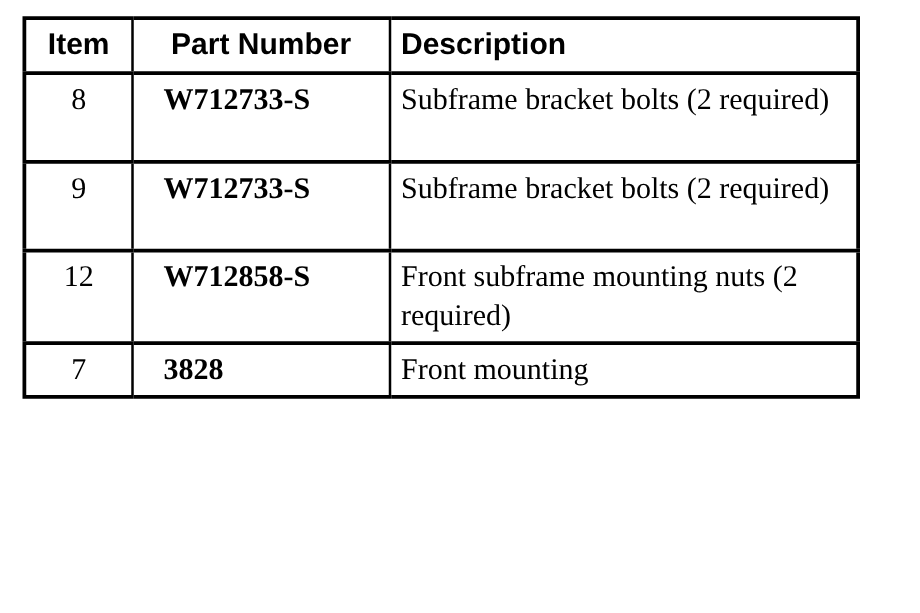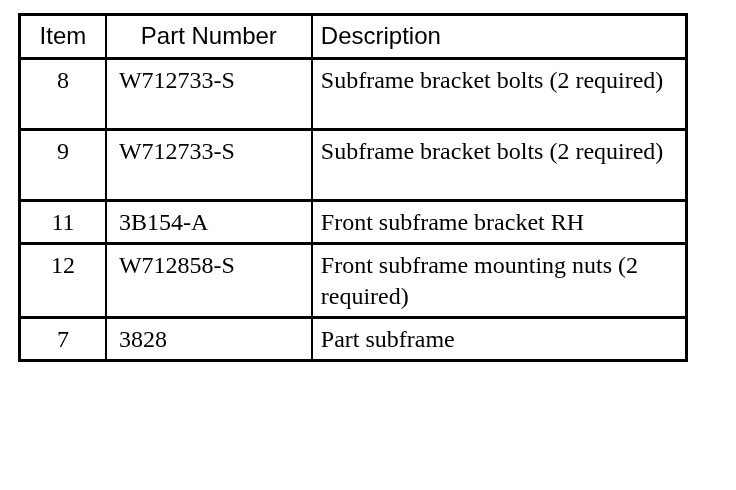--- a/index.html
+++ b/index.html
@@ -28,38 +28,38 @@
     border: 2px solid #000000;
     border-top-width: 3px;
     border-bottom-width: 3px;
     vertical-align: top;
     padding: 5px 8px 4px 8px;
     color: #000000;
     overflow: hidden;
   }
   .parts-table th {
     font-family: "Liberation Sans", "DejaVu Sans", sans-serif;
-    font-weight: normal;
+    font-weight: bold;
     font-size: 24px;
     line-height: 30px;
     text-align: left;
   }
   .parts-table td {
     font-family: "Liberation Serif", "DejaVu Serif", serif;
     font-weight: normal;
     font-size: 24px;
     line-height: 31px;
     text-align: left;
   }
   .col-item { width: 86px; }
   .col-part { width: 205px; }
   .col-desc { width: 373px; }
   th.c-item, td.c-item { text-align: center; }
   th.c-part { text-align: center; }
-  td.c-part { padding-left: 12px; }
+  td.c-part { padding-left: 24px; font-weight: bold; }
   tr.r-head  { height: 44px; }
   tr.r-tall  { height: 71px; }
   tr.r-short { height: 41px; }
 </style>
 </head>
 <body>
 
 <div class="page">
   <table class="parts-table">
     <colgroup>
@@ -78,30 +78,25 @@
       <tr class="r-tall">
         <td class="c-item">8</td>
         <td class="c-part">W712733-S</td>
         <td class="c-desc">Subframe bracket bolts (2 required)</td>
       </tr>
       <tr class="r-tall">
         <td class="c-item">9</td>
         <td class="c-part">W712733-S</td>
         <td class="c-desc">Subframe bracket bolts (2 required)</td>
       </tr>
-      <tr class="r-short">
-        <td class="c-item">11</td>
-        <td class="c-part">3B154-A</td>
-        <td class="c-desc">Front subframe bracket RH</td>
-      </tr>
       <tr class="r-tall">
         <td class="c-item">12</td>
         <td class="c-part">W712858-S</td>
         <td class="c-desc">Front subframe mounting nuts (2 required)</td>
       </tr>
       <tr class="r-short">
         <td class="c-item">7</td>
         <td class="c-part">3828</td>
-        <td class="c-desc">Part subframe</td>
+        <td class="c-desc">Front mounting</td>
       </tr>
     </tbody>
   </table>
 </div>
 
 </body></html>

